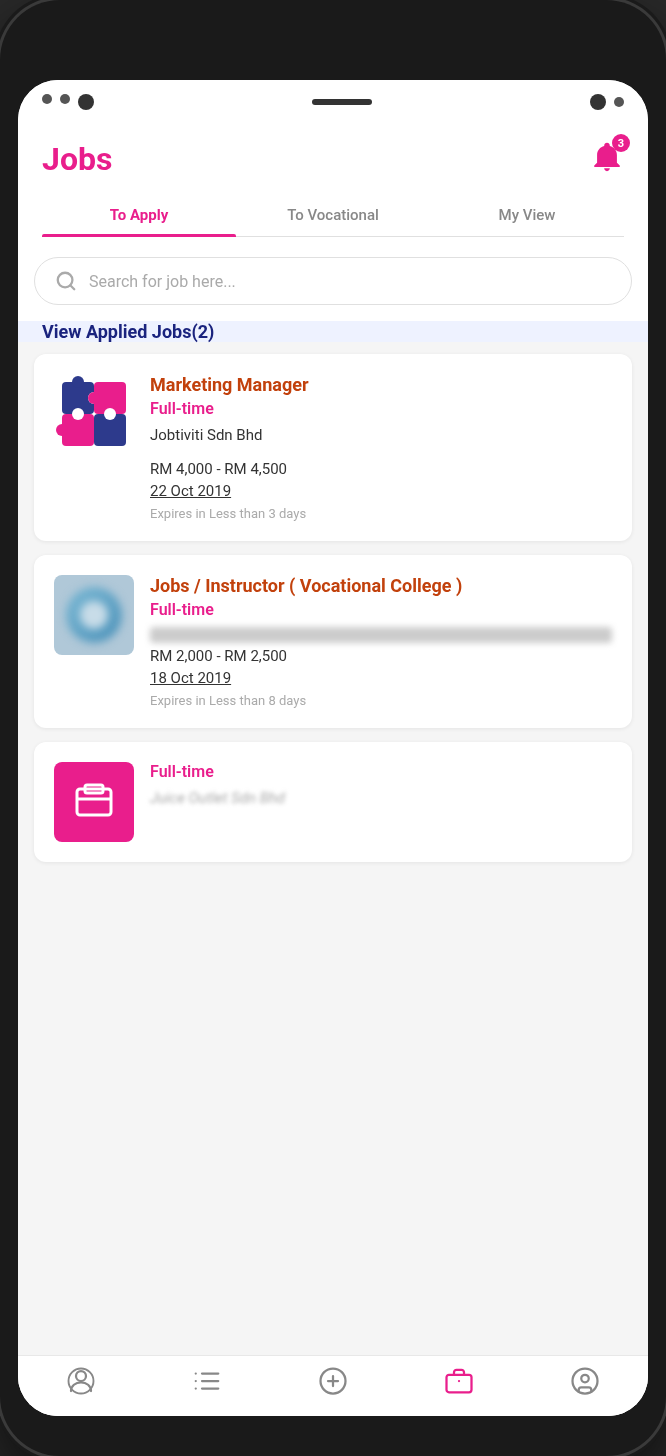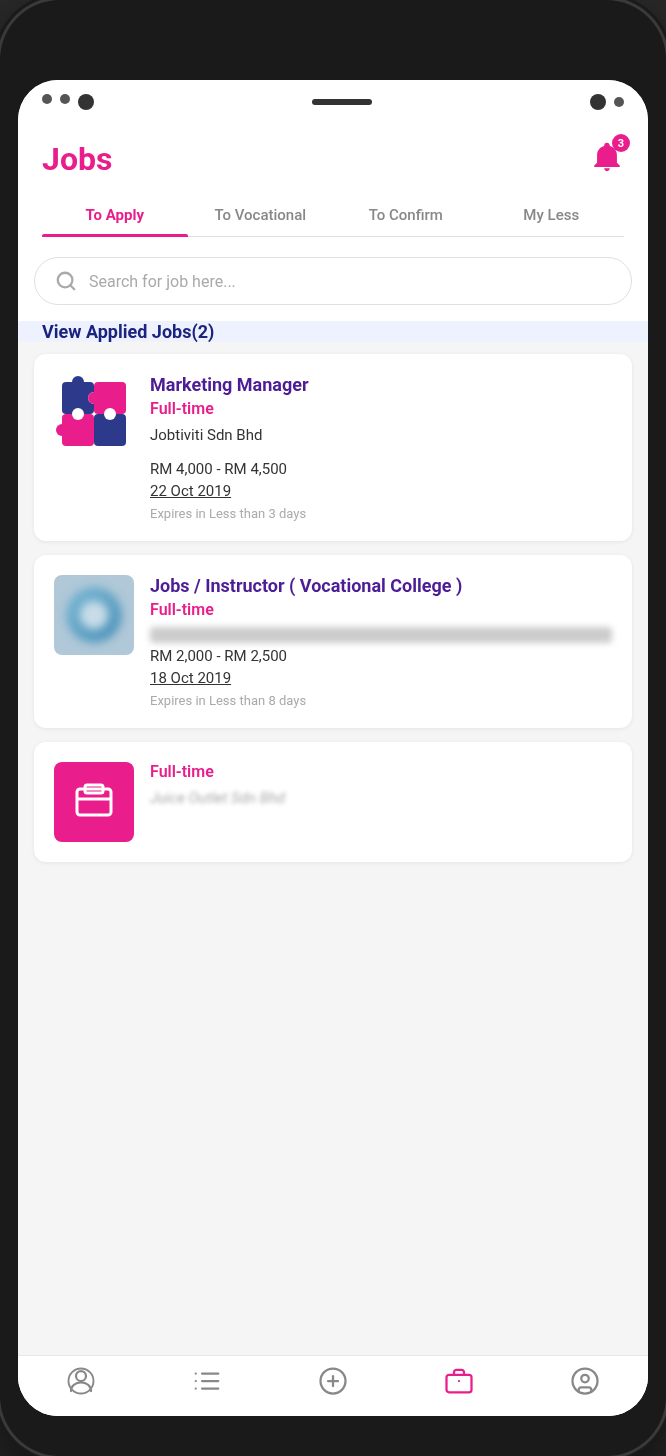--- a/index.html
+++ b/index.html
@@ -229,21 +229,21 @@
     .logo-service {
       background: #e91e8c;
       border-radius: 8px;
     }
     .job-info {
       flex: 1;
     }
     .job-title {
       font-size: 18px;
       font-weight: 700;
-      color: #4c1d95;
+      color: #c2410c;
       margin-bottom: 4px;
     }
     .job-type {
       font-size: 16px;
       font-weight: 600;
       color: #e91e8c;
       margin-bottom: 8px;
     }
     .job-company {
       font-size: 15px;
@@ -363,24 +363,21 @@
         </div>
 
         <div class="tabs-container">
           <div class="tab active">
             <span>To Apply</span>
           </div>
           <div class="tab">
             <span>To Vocational</span>
           </div>
           <div class="tab">
-            <span>To Confirm</span>
-          </div>
-          <div class="tab">
-            <span>My Less</span>
+            <span>My View</span>
           </div>
         </div>
       </div>
 
       <div class="search-section">
         <div class="search-bar">
           <svg class="search-icon-svg" viewBox="0 0 24 24" fill="none" stroke="currentColor" stroke-width="2.5" stroke-linecap="round" stroke-linejoin="round">
             <circle cx="11" cy="11" r="8"></circle>
             <line x1="21" y1="21" x2="16.65" y2="16.65"></line>
           </svg>

